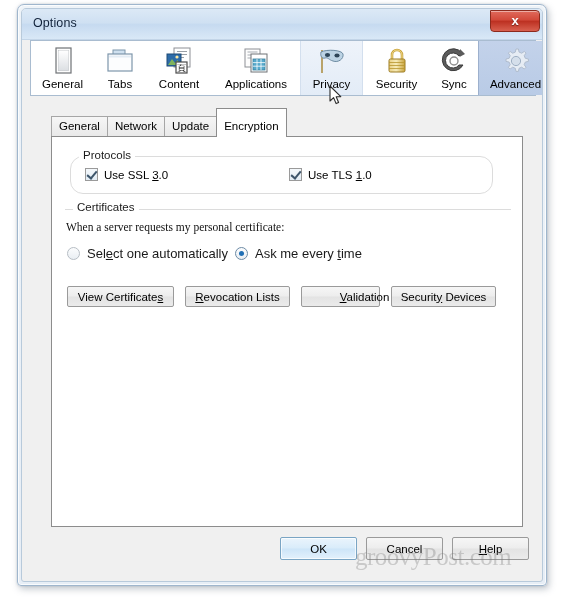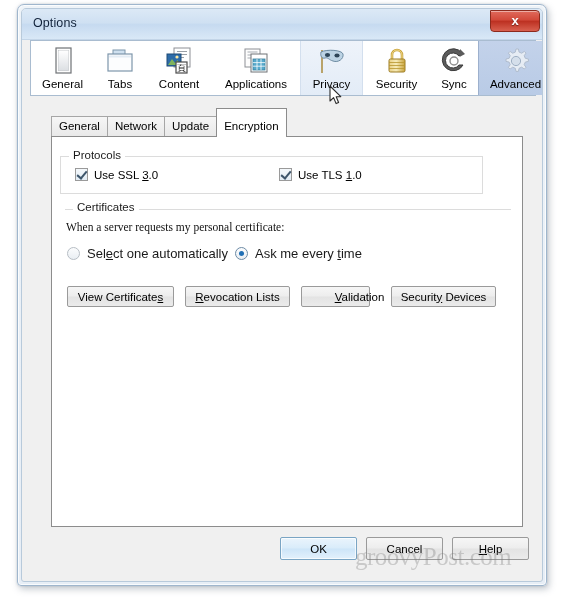--- a/index.html
+++ b/index.html
@@ -190,24 +190,25 @@
     top: -8px;
     left: 8px;
     background: #ffffff;
     padding: 0 4px;
     font-size: 11.5px;
     color: #1a1a1a;
     white-space: nowrap;
   }
 
   #protocols-group {
-    left: 8px;
+    left: 18px;
     top: 19px;
     width: 423px;
     height: 38px;
+    border-radius: 13px;
   }
   #certificates-group {
     left: 13px;
     top: 72px;
     width: 446px;
     height: 100px;
     border: none;
   }
   #certificates-group .gb-line-top {
     position: absolute;
@@ -531,21 +532,21 @@
         </div>
 
         <div class="pushbtn" style="left:2px; top:77px; width:107px;">
           <span><span>View Certificate</span><span class="ul">s</span><span></span></span>
         </div>
 
         <div class="pushbtn" style="left:120px; top:77px; width:105px;">
           <span><span></span><span class="ul">R</span><span>evocation Lists</span></span>
         </div>
 
-        <div class="pushbtn" style="left:236px; top:77px; width:69px;padding-left:48px;">
+        <div class="pushbtn" style="left:236px; top:77px; width:79px;padding-left:48px;">
           <span><span></span><span class="ul">V</span><span>alidation</span></span>
         </div>
 
         <div class="pushbtn" style="left:326px; top:77px; width:105px;">
           <span><span>Securit</span><span class="ul">y</span><span> Devices</span></span>
         </div>
       </div>
     </div>
 
     <div id="bottom-bar">

